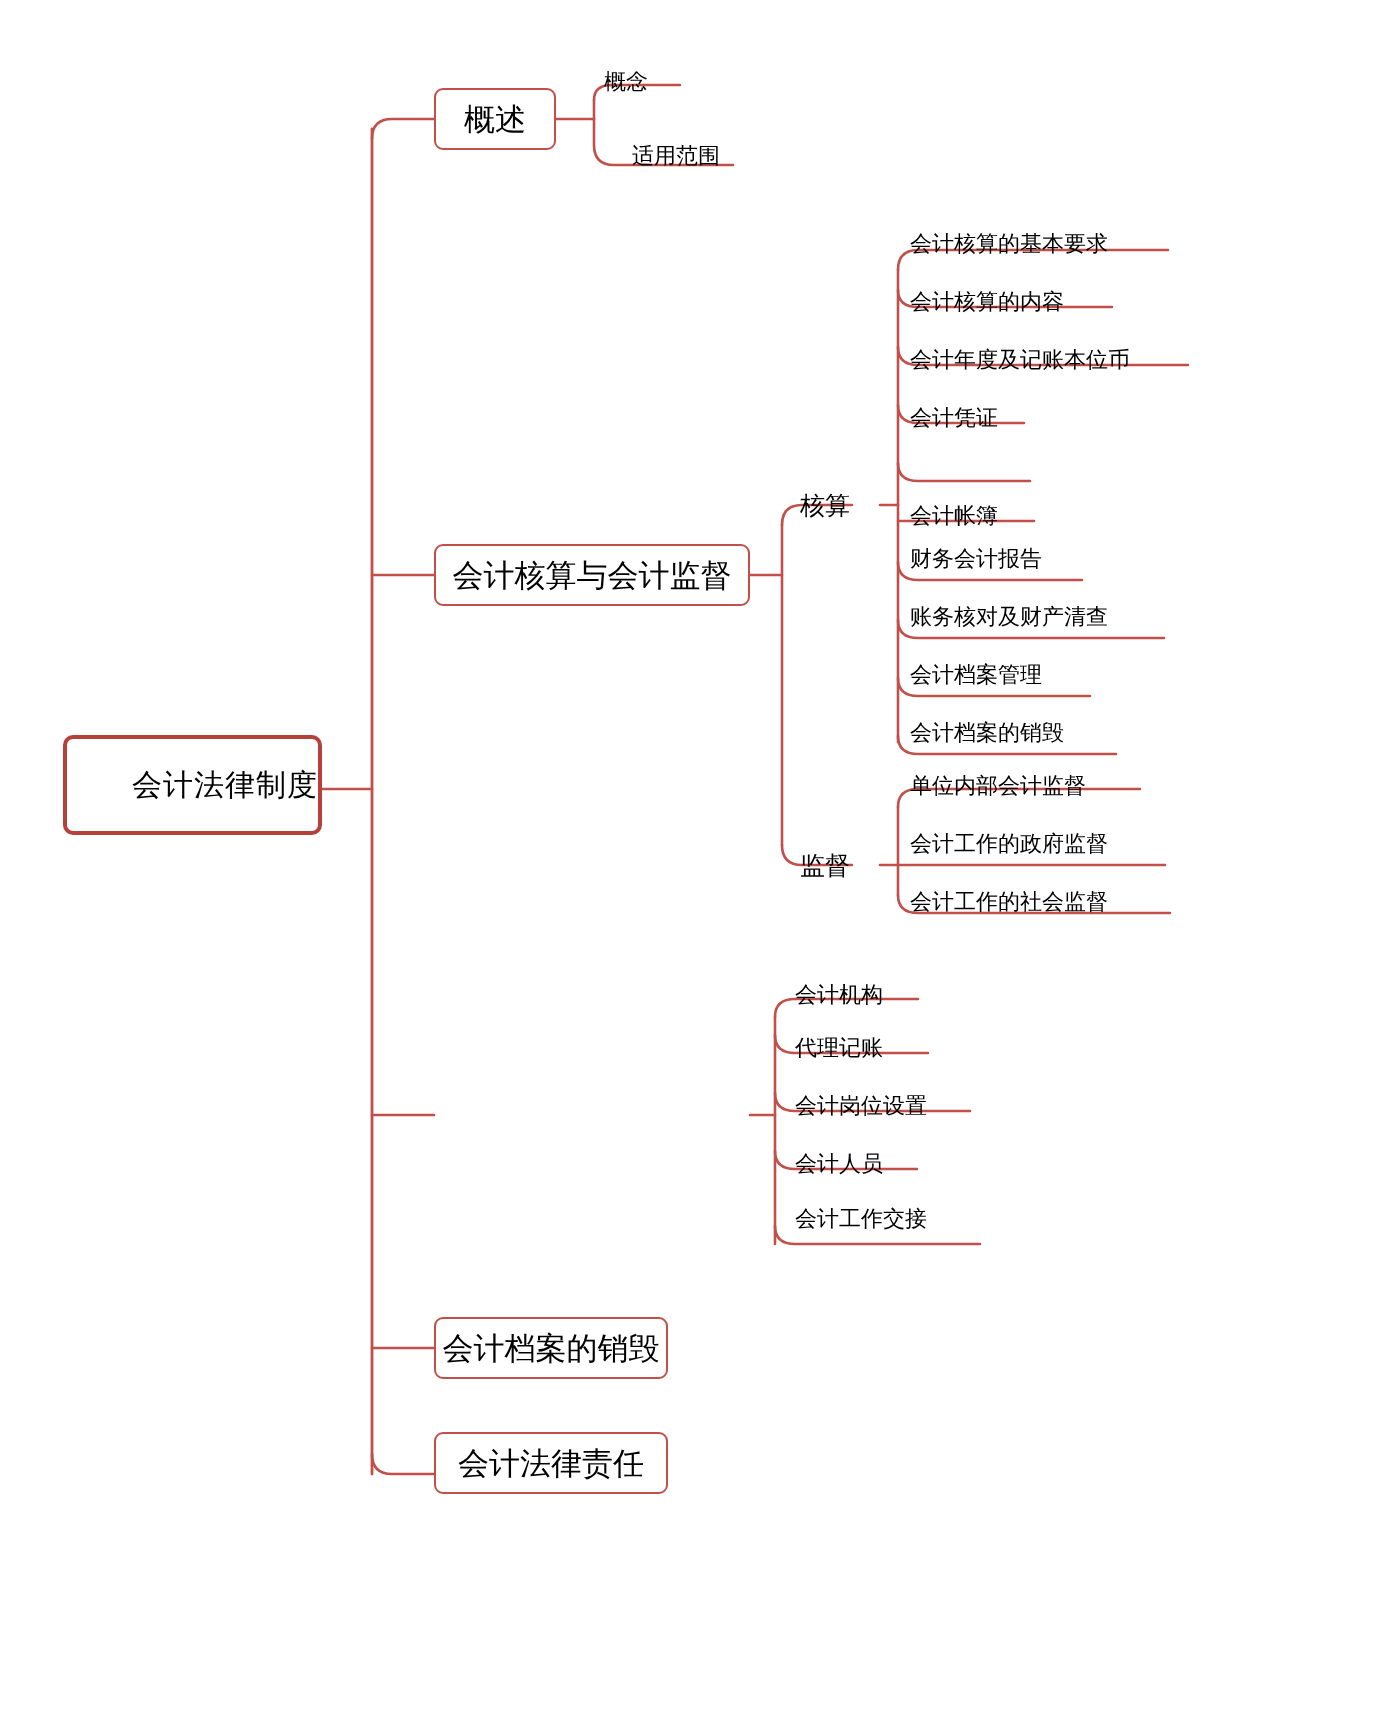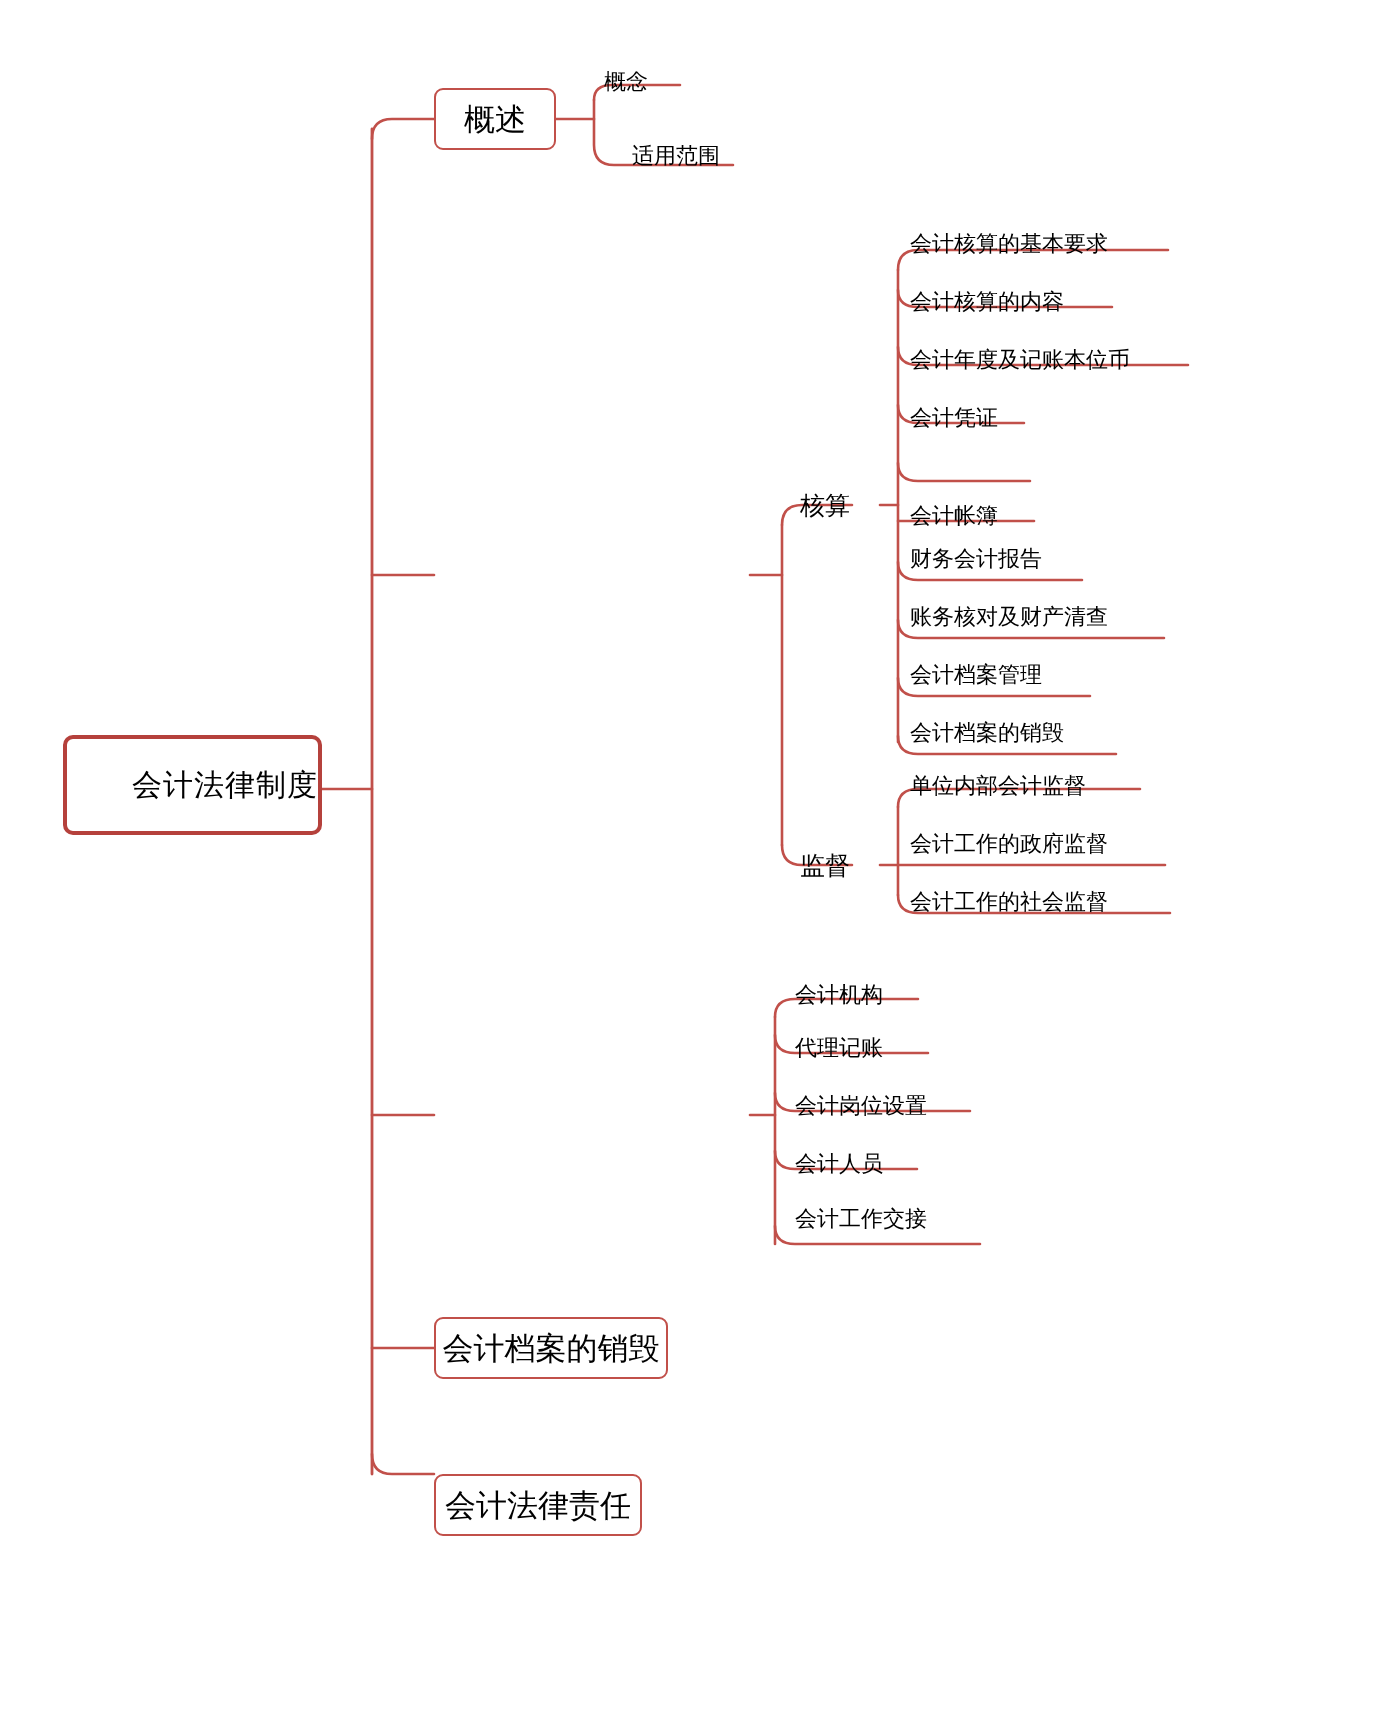--- a/index.html
+++ b/index.html
@@ -135,20 +135,23 @@
     <span class="node-label">概述</span>
   </div>
 
   <div class="node n-plain" style="left:604px; top:60px; height:44px;">
     <span class="node-label">概念</span>
   </div>
   <div class="node n-plain" style="left:604px; top:134px; height:44px;margin-left:28px;">
     <span class="node-label">适用范围</span>
   </div>
 
+  <div class="node n-l1" style="left:434px; top:544px; width:316px; height:62px;">
+    <span class="node-label">会计核算与会计监督</span>
+  </div>
 
   <div class="node n-mid" style="left:800px; top:483px; height:44px;">
     <span class="node-label">核算</span>
   </div>
   <div class="node n-mid" style="left:800px; top:843px; height:44px;">
     <span class="node-label">监督</span>
   </div>
 
   <div class="node n-plain" style="left:910px; top:222px; height:44px;">
     <span class="node-label">会计核算的基本要求</span>
@@ -205,17 +208,17 @@
     <span class="node-label">会计人员</span>
   </div>
   <div class="node n-plain" style="left:795px; top:1197px; height:44px;">
     <span class="node-label">会计工作交接</span>
   </div>
 
   <div class="node n-l1" style="left:434px; top:1317px; width:234px; height:62px;">
     <span class="node-label">会计档案的销毁</span>
   </div>
 
-  <div class="node n-l1" style="left:434px; top:1474px; width:208px; height:62px;">
+  <div class="node n-l1" style="left:434px; top:1432px; width:234px; height:62px;">
     <span class="node-label">会计法律责任</span>
   </div>
 
 </div>
 
 </body></html>

